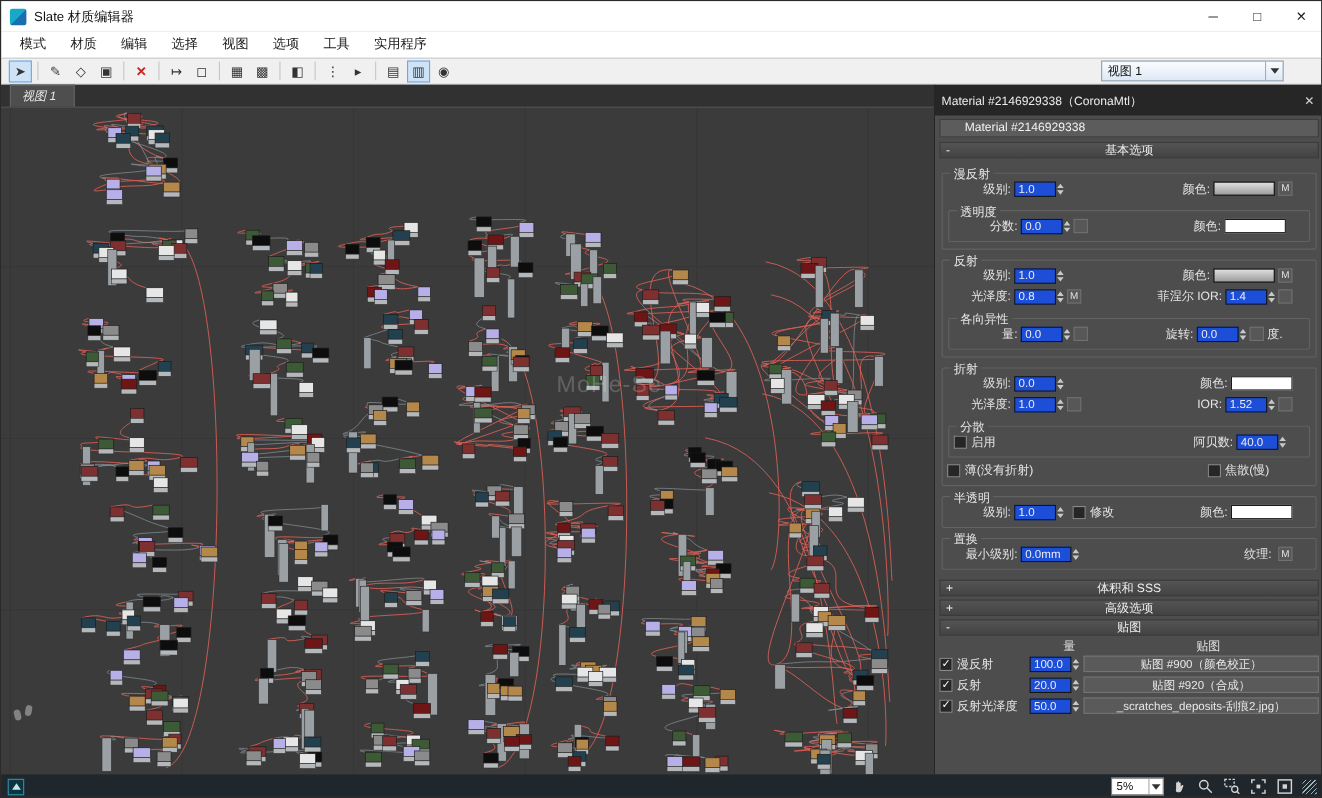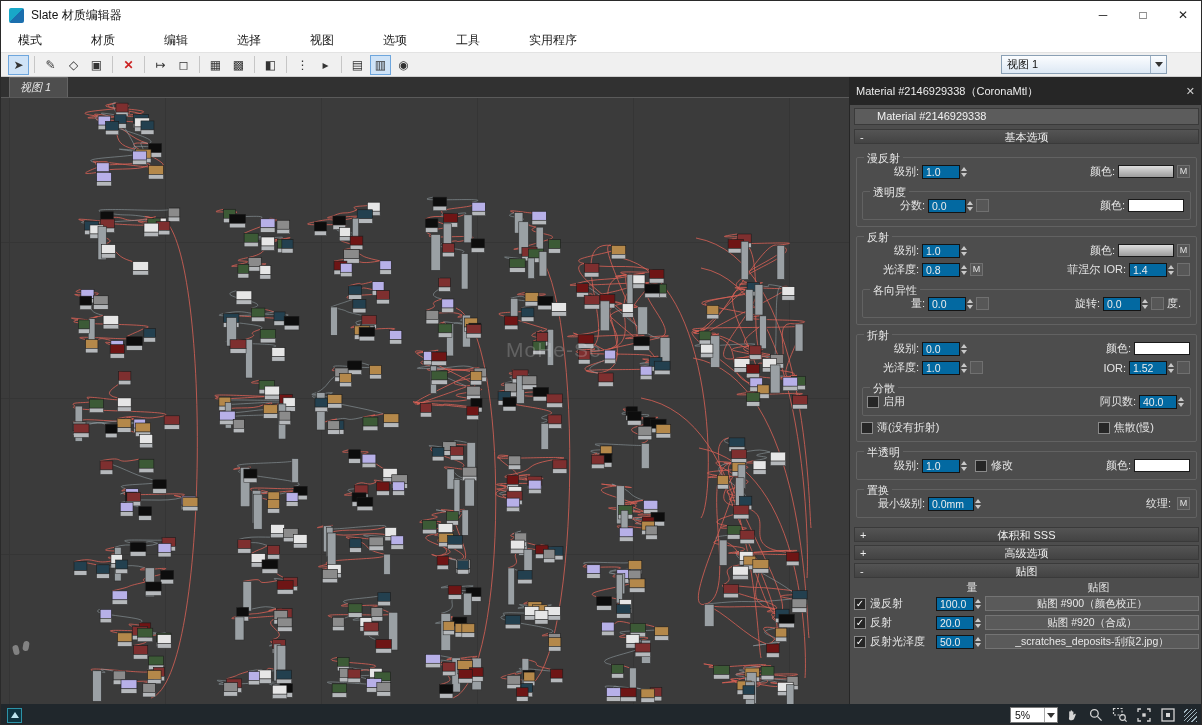--- a/index.html
+++ b/index.html
@@ -13,21 +13,21 @@
               display:flex; align-items:center; padding-left:8px; }
   .app-icon { width:15px; height:15px; background:linear-gradient(135deg,#18a8c8 0 50%, #1b6fae 50% 100%);
               border-radius:2px; margin-right:7px; }
   .win-title { font-size:12px; color:#111; }
   .win-btns { margin-left:auto; display:flex; height:28px; }
   .win-btn { width:40px; height:28px; display:flex; align-items:center; justify-content:center;
              font-size:12px; color:#222; cursor:pointer; }
 
   
   .menubar { position:absolute; left:0; top:28px; width:1202px; height:24px; background:#ffffff;
-             display:flex; align-items:center; padding-left:6px; border-bottom:1px solid #e3e3e3;gap:27px; }
+             display:flex; align-items:center; padding-left:6px; border-bottom:1px solid #e3e3e3; }
   .menu-item { font-size:12px; color:#1a1a1a; padding:0 11px; line-height:23px; cursor:default; }
 
   
   .toolbar { position:absolute; left:0; top:52px; width:1202px; height:24px; background:#f0f0f0;
              display:flex; align-items:center; padding:0 6px; border-bottom:1px solid #cfcfcf; }
   .tb-icon { width:21px; height:20px; display:flex; align-items:center; justify-content:center;
              font-size:12px; color:#333; border:1px solid transparent; margin:0 1px; cursor:pointer; }
   .tb-icon.active { background:#cfe3f7; border-color:#6ea6dd; }
   .tb-icon.danger { color:#c22; font-weight:bold; }
   .tb-sep { width:1px; height:17px; background:#c6c6c6; margin:0 4px; }
@@ -70,22 +70,22 @@
                   border:1px solid #3a3a3a; position:relative; text-align:center; line-height:14px;
                   color:#efefef; cursor:pointer; }
   .rollout-head .pm { position:absolute; left:5px; top:0; }
   .rollout-body { padding:4px 4px 2px; }
   .grp { border:1px solid #626262; border-radius:2px; margin:9px 2px 4px; padding:4px 4px 4px; position:relative; }
   .grp-label { position:absolute; top:-7px; left:7px; background:#4d4d4d; padding:0 3px; color:#e8e8e8; }
   .grp .grp { margin:10px 1px 2px; }
   .prow { display:flex; align-items:center; height:19px; color:#e4e4e4; }
   .lab { text-align:right; margin-right:3px; white-space:nowrap; }
   .w58 { width:58px; } .w64 { width:64px; }
-  .right { margin-left:auto; display:flex; align-items:center; margin-right:2px; }
-  .num { display:inline-flex; align-items:flex-start; background:#0369a1; border:1px solid #141414;
+  .right { margin-left:auto; display:flex; align-items:center; margin-right:17px; }
+  .num { display:inline-flex; align-items:flex-start; background:#1d4ed8; border:1px solid #141414;
          height:14px; color:#ececec; font-size:10.5px; padding:0 3px; min-width:38px; cursor:text; }
   .num.wide { min-width:46px; }
   .spin { display:inline-flex; flex-direction:column; justify-content:center; gap:2px; margin-left:1px; cursor:pointer; }
   .spin i { display:block; width:0; height:0; border-left:3.5px solid transparent; border-right:3.5px solid transparent; }
   .spin .u { border-bottom:4px solid #c9c9c9; }
   .spin .d { border-top:4px solid #c9c9c9; }
   .sq { width:13px; height:13px; background:#575757; border:1px solid #707070; color:#e3e3e3;
         font-size:9px; line-height:11px; text-align:center; margin-left:3px; cursor:pointer; }
   .chk { width:12px; height:12px; background:#262626; border:1px solid #8a8a8a; color:#fff;
          font-size:10px; line-height:10px; text-align:center; margin-right:4px; cursor:pointer; }

